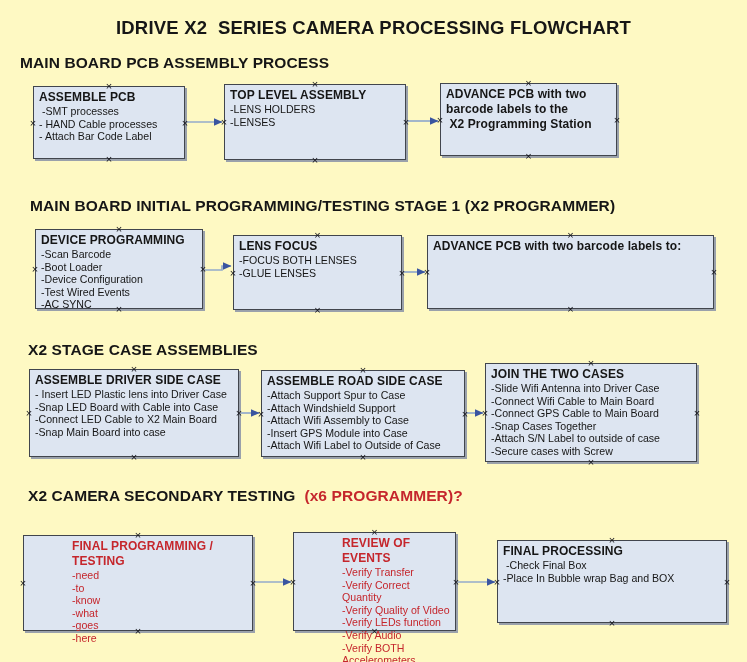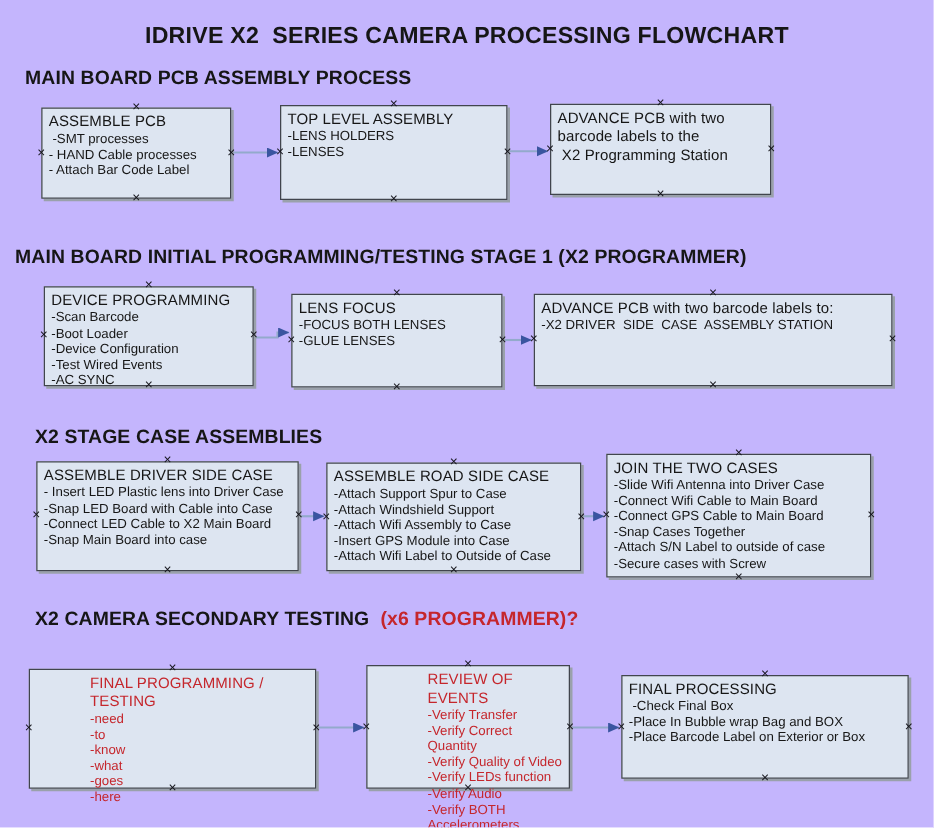--- a/index.html
+++ b/index.html
@@ -1,17 +1,17 @@
 <!DOCTYPE html>
 <html style="--box-fill: #dde5f1; --box-border: #41454d; --box-shadow: #9aa1ab; --arrow-line: #93aacb; --arrow-head: #3a55a0; --accent-red: #c5262c; --text-black: #161616;"><head>
 <meta charset="utf-8">
 <style>
   html,body { margin:0; padding:0; background:#ffffff; }
   #canvas {
-    position:relative; width:747px; height:662px; background:#c4b5fd;
+    position:relative; width:747px; height:662px; background:#fef9c3;
     font-family:"Liberation Sans", sans-serif; overflow:hidden;
   }
   .page-title {
     position:absolute; top:17px; left:0; right:0; text-align:center;
     font-weight:bold; font-size:18.5px; color:var(--text-black); white-space:pre;
     letter-spacing:0.2px;
   }
   .heading {
     position:absolute; font-weight:bold; font-size:15.5px; color:var(--text-black);
     white-space:pre; letter-spacing:0.1px;
@@ -19,21 +19,21 @@
   .heading .hsuffix { color:var(--accent-red); margin-left:9px; }
   .fbox {
     position:absolute; box-sizing:border-box;
     background:var(--box-fill);
     border:1.5px solid var(--box-border);
     box-shadow:2px 2px 0 var(--box-shadow);
     padding:3px 3px 0 5px;
     color:var(--text-black);
   }
   .fbox .btitle {
-    font-weight:normal; font-size:12px; line-height:15px;
+    font-weight:bold; font-size:12px; line-height:15px;
     white-space:pre-wrap; letter-spacing:0.1px;
   }
   .fbox .bitem {
     font-size:10.6px; line-height:12.6px; white-space:pre-wrap;
   }
   .fbox.red .btitle, .fbox.red .bitem { color:var(--accent-red);margin-left:43px; }
   .cp {
     position:absolute; font-size:11px; line-height:9px; color:#15151c;
     font-weight:normal; pointer-events:none;
   }
@@ -86,21 +86,21 @@
     </div>
     <div class="fbox" style="left: 440px; top: 83px; width: 177px; height: 73px;">
       <div class="btitle">ADVANCE PCB with two
 barcode labels to the
  X2 Programming Station</div>
       <span class="cp cp-top">×</span>
       <span class="cp cp-bottom">×</span>
       <span class="cp cp-left">×</span>
       <span class="cp cp-right">×</span>
     </div>
-    <div class="heading" style="left: 12px; top: 197px;"><span>MAIN BOARD INITIAL PROGRAMMING/TESTING STAGE 1 (X2 PROGRAMMER)</span></div>
+    <div class="heading" style="left: 30px; top: 197px;"><span>MAIN BOARD INITIAL PROGRAMMING/TESTING STAGE 1 (X2 PROGRAMMER)</span></div>
     <div class="fbox" style="left: 35px; top: 229px; width: 168px; height: 80px;">
       <div class="btitle">DEVICE PROGRAMMING</div>
       <div class="bitem">-Scan Barcode</div>
       <div class="bitem">-Boot Loader</div>
       <div class="bitem">-Device Configuration</div>
       <div class="bitem">-Test Wired Events</div>
       <div class="bitem">-AC SYNC</div>
       <span class="cp cp-top">×</span>
       <span class="cp cp-bottom">×</span>
       <span class="cp cp-left">×</span>
@@ -110,21 +110,20 @@
       <div class="btitle">LENS FOCUS</div>
       <div class="bitem">-FOCUS BOTH LENSES</div>
       <div class="bitem">-GLUE LENSES</div>
       <span class="cp cp-top">×</span>
       <span class="cp cp-bottom">×</span>
       <span class="cp cp-left">×</span>
       <span class="cp cp-right">×</span>
     </div>
     <div class="fbox" style="left: 427px; top: 235px; width: 287px; height: 74px;">
       <div class="btitle">ADVANCE PCB with two barcode labels to:</div>
-      <div class="bitem">-X2 DRIVER  SIDE  CASE  ASSEMBLY STATION</div>
       <span class="cp cp-top">×</span>
       <span class="cp cp-bottom">×</span>
       <span class="cp cp-left">×</span>
       <span class="cp cp-right">×</span>
     </div>
     <div class="heading" style="left: 28px; top: 341px;"><span>X2 STAGE CASE ASSEMBLIES</span></div>
     <div class="fbox" style="left: 29px; top: 369px; width: 210px; height: 88px;">
       <div class="btitle">ASSEMBLE DRIVER SIDE CASE</div>
       <div class="bitem">- Insert LED Plastic lens into Driver Case</div>
       <div class="bitem">-Snap LED Board with Cable into Case</div>
@@ -185,19 +184,18 @@
       <div class="bitem">-Test of accessory ports?</div>
       <span class="cp cp-top">×</span>
       <span class="cp cp-bottom">×</span>
       <span class="cp cp-left">×</span>
       <span class="cp cp-right">×</span>
     </div>
     <div class="fbox" style="left: 497px; top: 540px; width: 230px; height: 83px;">
       <div class="btitle">FINAL PROCESSING</div>
       <div class="bitem"> -Check Final Box</div>
       <div class="bitem">-Place In Bubble wrap Bag and BOX</div>
-      <div class="bitem">-Place Barcode Label on Exterior or Box</div>
       <span class="cp cp-top">×</span>
       <span class="cp cp-bottom">×</span>
       <span class="cp cp-left">×</span>
       <span class="cp cp-right">×</span>
     </div>
   </div>
 
 </body></html>

